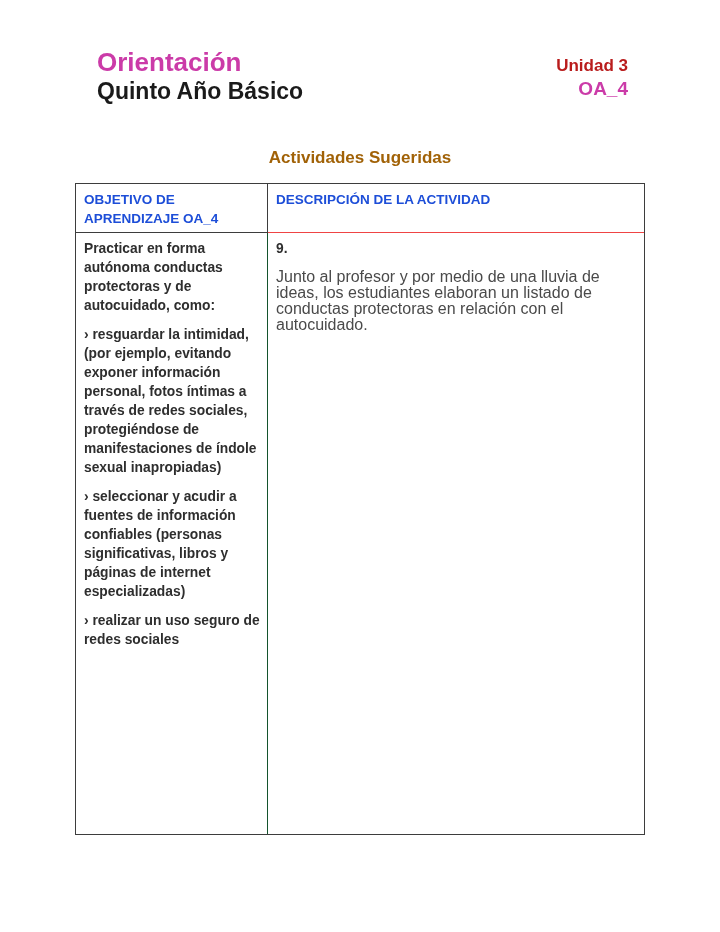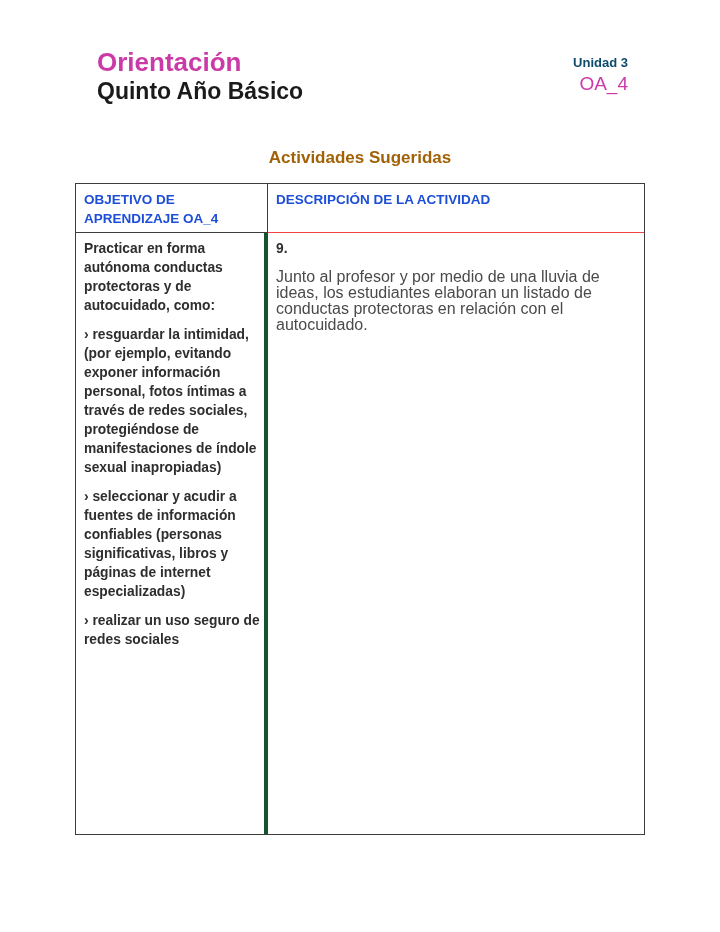--- a/index.html
+++ b/index.html
@@ -28,28 +28,28 @@
     line-height: 1.25;
   }
   .grade-subtitle {
     font-size: 23px;
     font-weight: bold;
     color: #1a1a1a;
     line-height: 1.1;
   }
   .header-right { text-align: right; padding-top: 9px; }
   .unit-label {
-    font-size: 13px;
+    font-size: 17px;
     font-weight: bold;
-    color: #0c4a6e;
+    color: #b91c1c;
     line-height: 1.3;
   }
   .oa-label {
     font-size: 19px;
-    font-weight: normal;
+    font-weight: bold;
     color: #cb3ba8;
     line-height: 1.3;
   }
   .section-title {
     position: absolute;
     top: 148px;
     left: 0;
     width: 100%;
     text-align: center;
     font-size: 17px;
@@ -67,21 +67,21 @@
     grid-template-columns: 192px 1fr;
     grid-template-rows: 49px 1fr;
     background: #ffffff;
   }
   .cell {
     padding: 6px 8px;
     overflow: hidden;
   }
   .cell.h-left  { border-right: 1px solid #3d3d3d; border-bottom: 1px solid #3d3d3d; }
   .cell.h-right { border-bottom: 1px solid #ef4444; text-align: left; }
-  .cell.b-left  { border-right: 4px solid #14532d; padding-right: 3px; }
+  .cell.b-left  { border-right: 1px solid #14532d; padding-right: 3px; }
   .th-text {
     font-size: 13.5px;
     font-weight: bold;
     color: #1d4ed8;
     line-height: 19px;
   }
   .objective-cell p {
     font-size: 13.8px;
     font-weight: bold;
     color: #2e2e2e;

